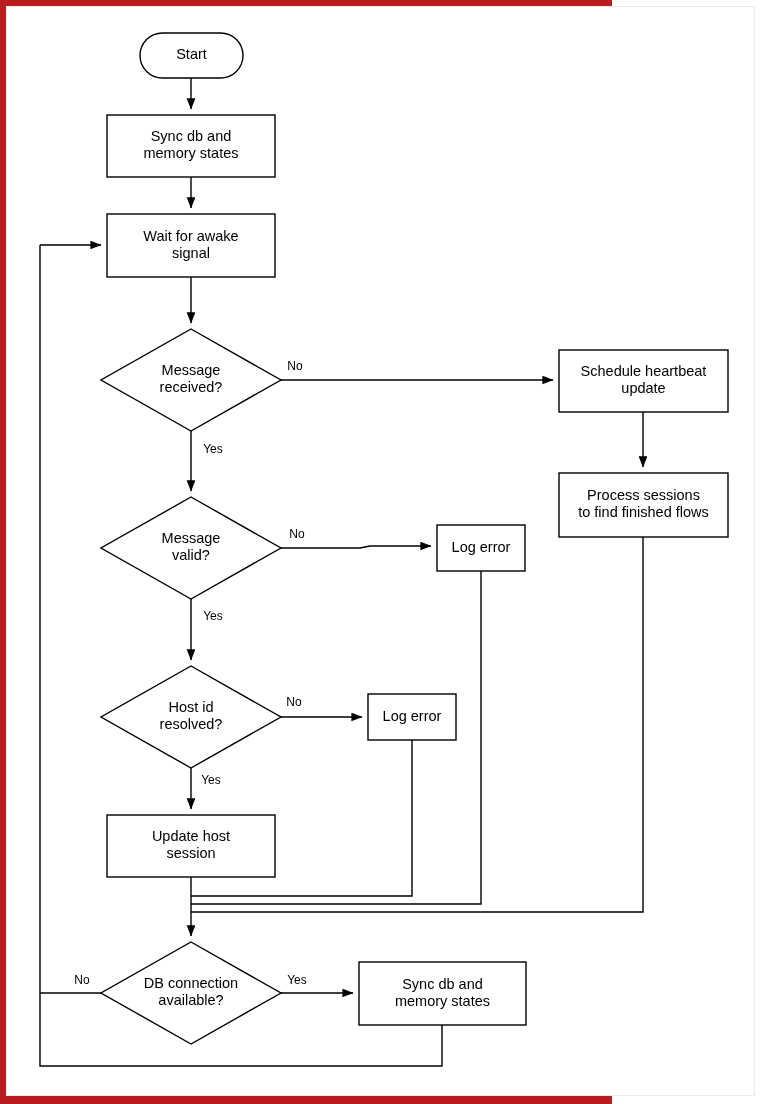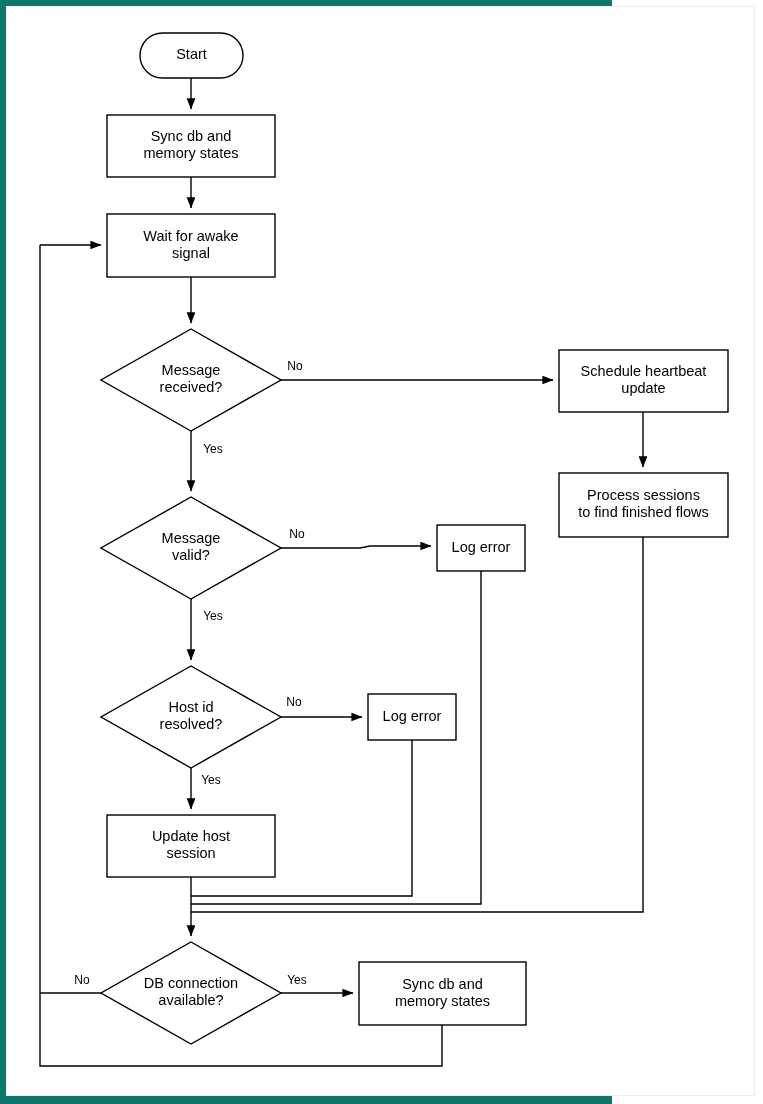--- a/index.html
+++ b/index.html
@@ -10,21 +10,21 @@
   body {
     width: 763px;
     height: 1104px;
     font-family: "Liberation Sans", sans-serif;
     overflow: hidden;
   }
   #page {
     position: relative;
     width: 612px;
     height: 1104px;
-    background: #0f766e;
+    background: #b91c1c;
   }
   #canvas-border {
     position: absolute;
     left: 6px;
     top: 6px;
     width: 749px;
     height: 1090px;
     background: #ffffff;
     border: 1px solid #ececec;
     box-sizing: border-box;

